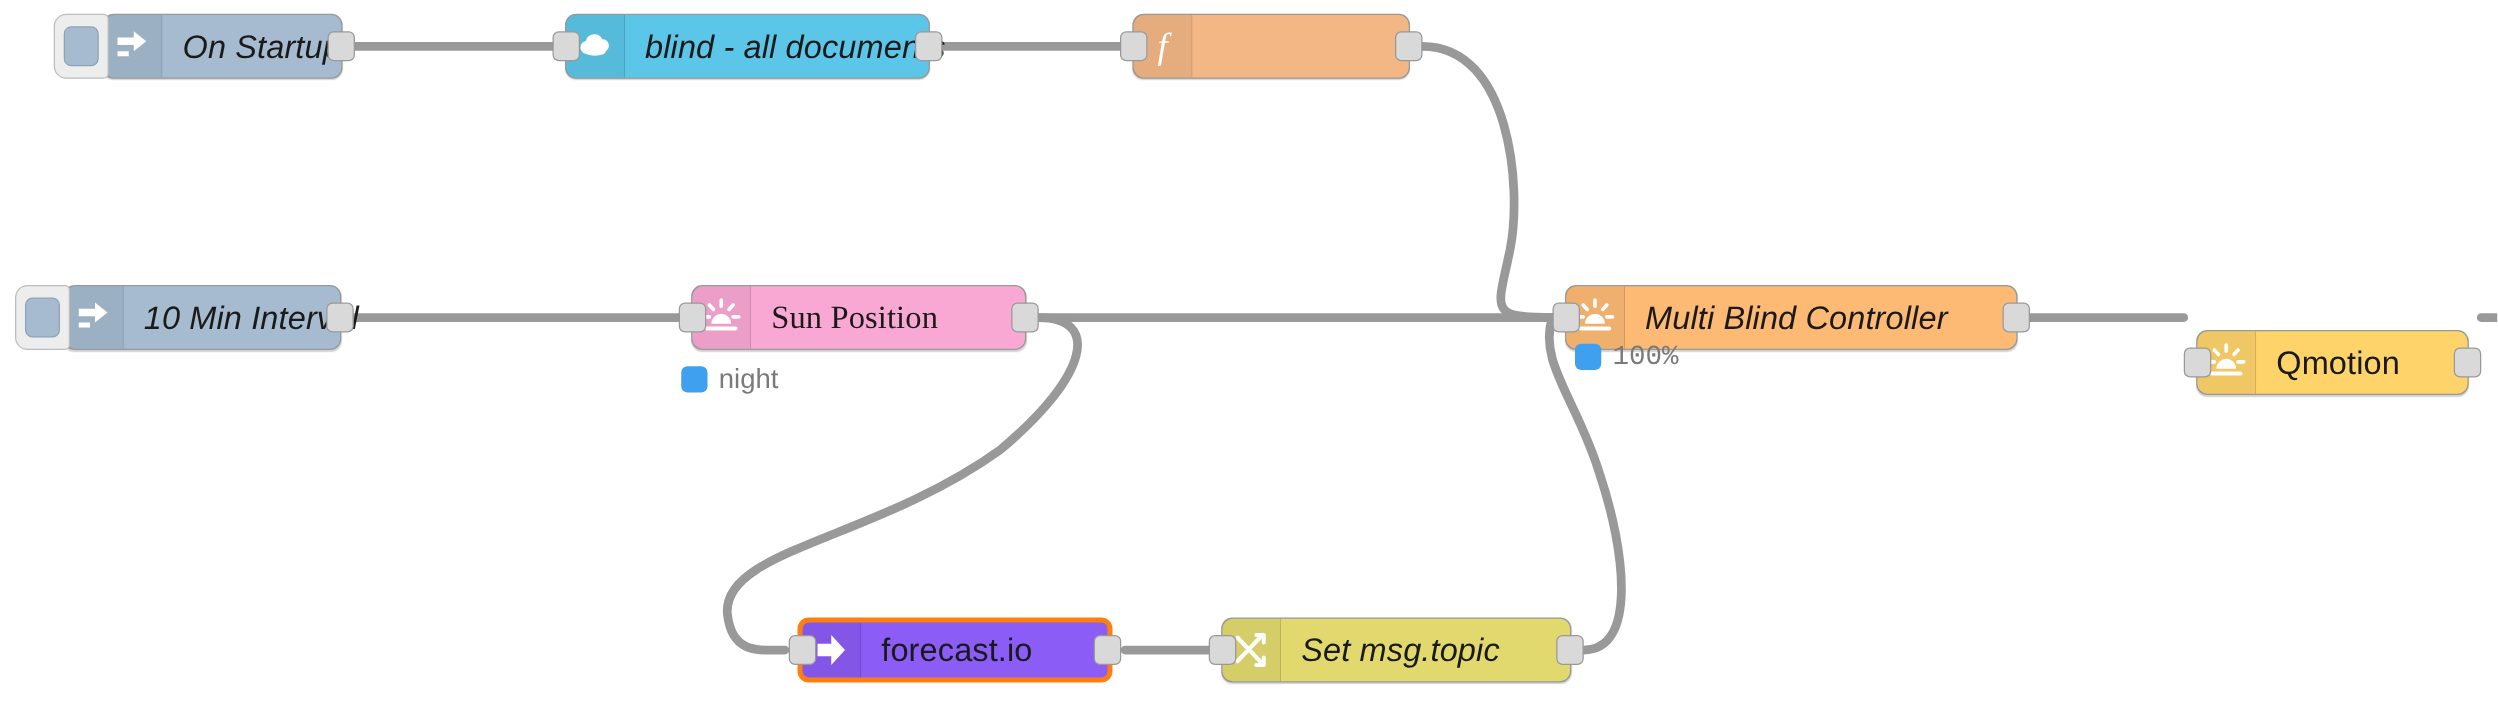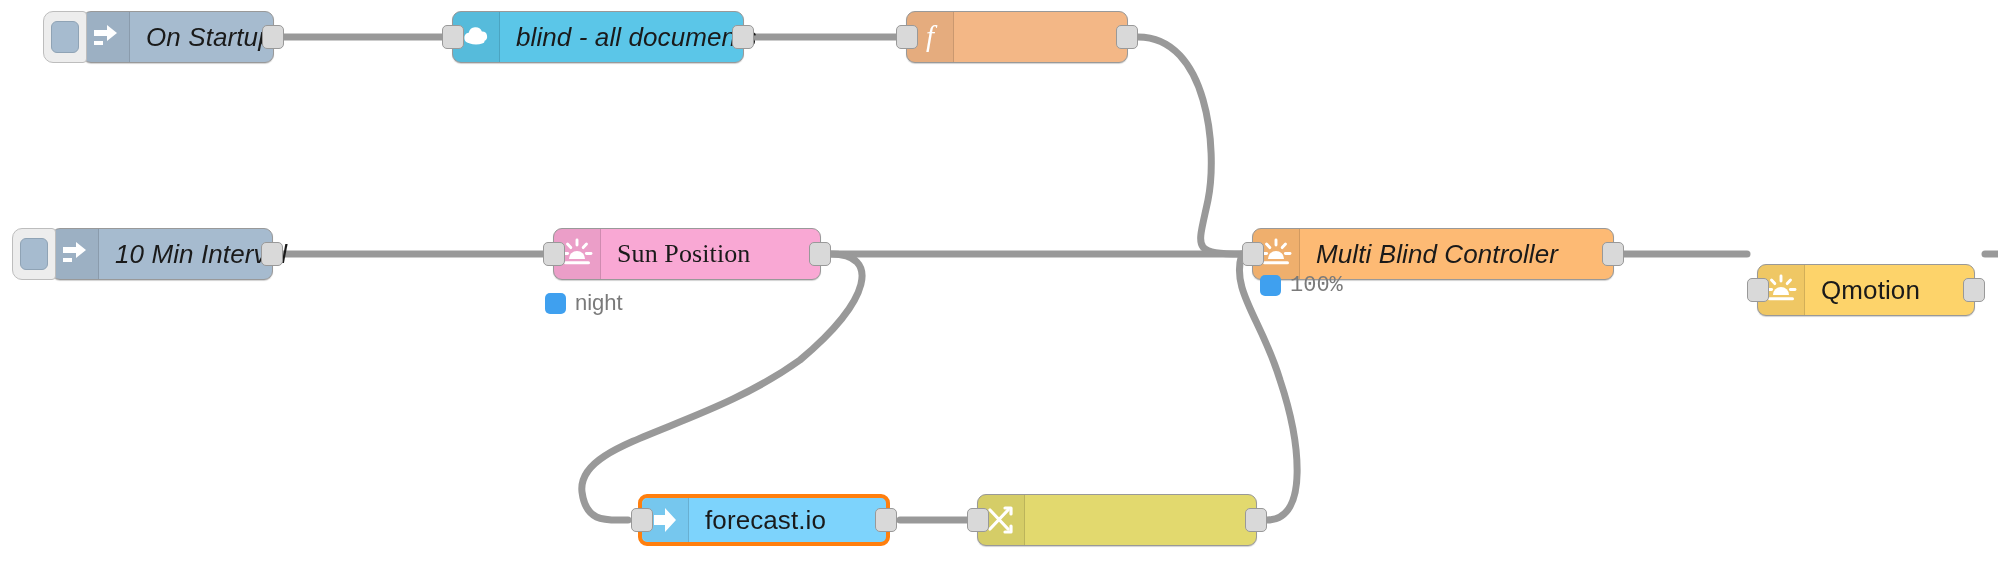--- a/index.html
+++ b/index.html
@@ -240,36 +240,37 @@
             <line x1="6.5" y1="6" x2="9.8" y2="9.6" stroke="#ffffff" stroke-width="2.9" stroke-linecap="round"></line>
             <line x1="25.5" y1="6" x2="22.2" y2="9.6" stroke="#ffffff" stroke-width="2.9" stroke-linecap="round"></line>
             <line x1="2" y1="15.5" x2="6.6" y2="15.5" stroke="#ffffff" stroke-width="2.9" stroke-linecap="round"></line>
             <line x1="30" y1="15.5" x2="25.4" y2="15.5" stroke="#ffffff" stroke-width="2.9" stroke-linecap="round"></line>
           </svg>
         </div>
         <div class="node-label">Qmotion</div>
         <div class="port in"></div>
         <div class="port out"></div>
       </div>
-      <div class="node selected" style="left: 638px; top: 494px; width: 252px; height: 52px; background: #7dd3fc;">
+      <div class="node selected" style="left: 638px; top: 494px; width: 252px; height: 52px; background: #8b5cf6;">
         <div class="node-icon">
           <svg width="32" height="32" viewBox="0 0 32 32">
             <path d="M5 11 h11 V4 l11 12 -11 12 v-7 H5 z" fill="#ffffff"></path>
           </svg>
         </div>
         <div class="node-label">forecast.io</div>
         <div class="port in"></div>
         <div class="port out"></div>
       </div>
       <div class="node" style="left: 977px; top: 494px; width: 280px; height: 52px; background: rgb(226, 217, 110);">
         <div class="node-icon">
           <svg width="32" height="32" viewBox="0 0 32 32">
             <path d="M5 6 L23 25 M23 6 L5 25" stroke="#ffffff" stroke-width="3.2" stroke-linecap="round" fill="none"></path>
             <path d="M20 4 h6 v6" stroke="#ffffff" stroke-width="3.2" fill="none" stroke-linecap="round" stroke-linejoin="round"></path>
             <path d="M20 28 h6 v-6" stroke="#ffffff" stroke-width="3.2" fill="none" stroke-linecap="round" stroke-linejoin="round"></path>
           </svg>
         </div>
+        <div class="node-label italic">Set msg.topic</div>
         <div class="port in"></div>
         <div class="port out"></div>
       </div>
     </div>
 
 </div>
 
 </body></html>

